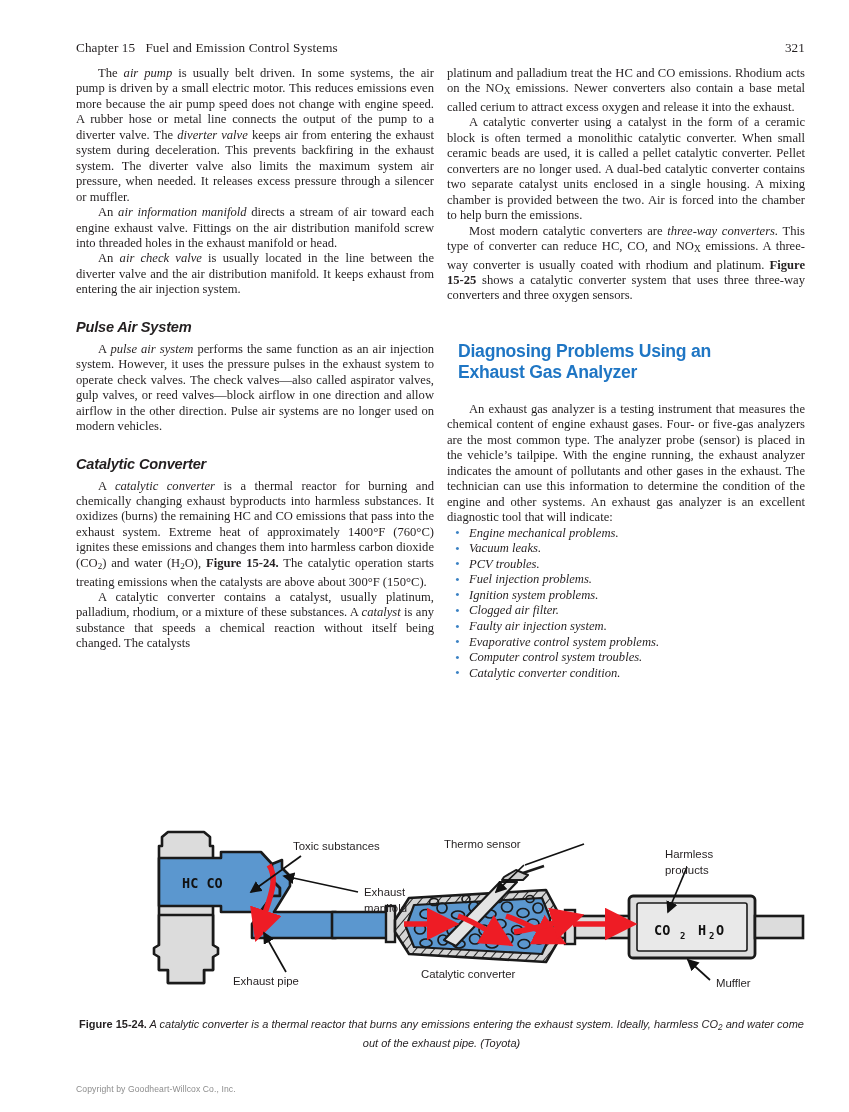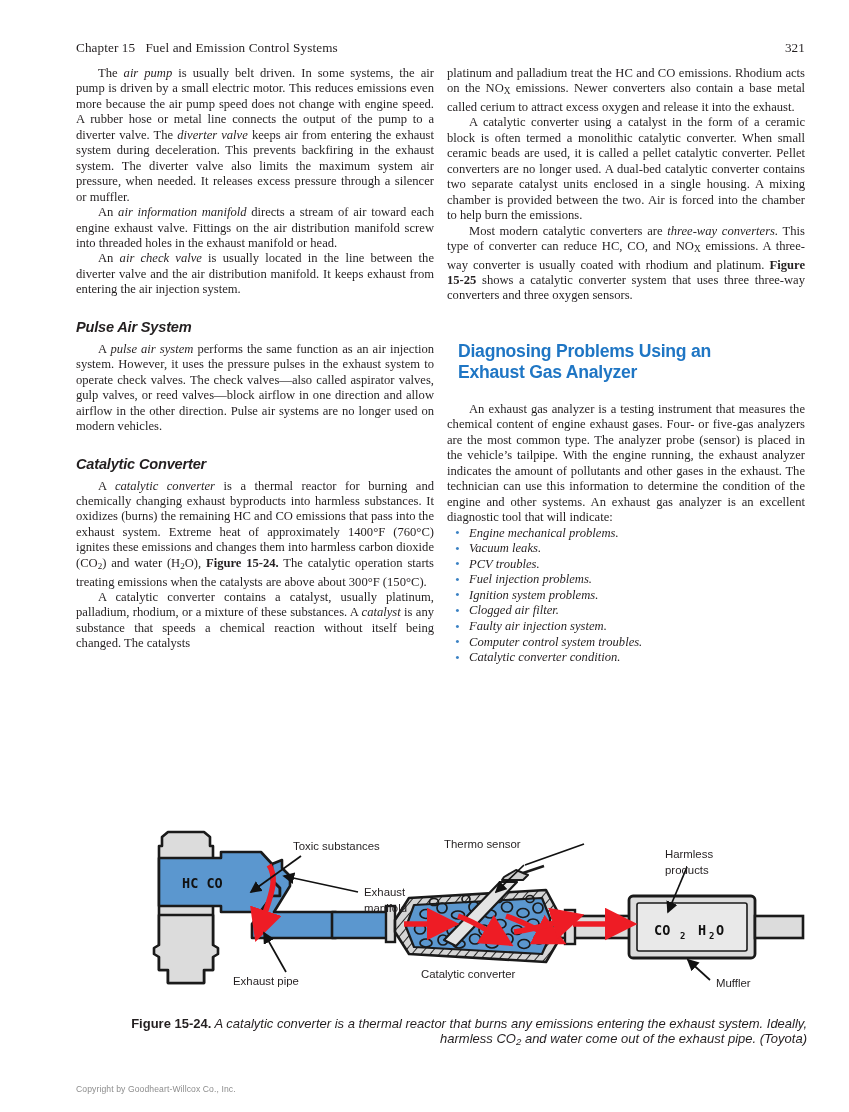--- a/index.html
+++ b/index.html
@@ -134,24 +134,24 @@
   }
   .figure-wrap svg { display: block; }
 
   .fig-caption {
     position: absolute;
     left: 60px;
     top: 1017px;
     width: 731px;
     font-family: "Liberation Sans", sans-serif;
     font-style: italic;
-    font-size: 13px;
+    font-size: 11px;
     line-height: 14.6px;
     color: #231f20;
-    text-align: right;
+    text-align: center;
   }
   .fig-caption .fig-num {
     font-weight: bold;
     font-style: normal;
   }
   .fig-caption sub { font-size: 0.74em; vertical-align: -0.25em; }
 
   
   .footer {
     position: absolute;
@@ -228,20 +228,21 @@
     <p class="para">An exhaust gas analyzer is a testing instrument that measures the chemical content of engine exhaust gases. Four- or five-gas analyzers are the most common type. The analyzer probe (sensor) is placed in the vehicle’s tailpipe. With the engine running, the exhaust analyzer indicates the amount of pollutants and other gases in the exhaust. The technician can use this information to determine the condition of the engine and other systems. An exhaust gas analyzer is an excellent diagnostic tool that will indicate:</p>
 
     <ul class="bullets">
         <li>Engine mechanical problems.</li>
         <li>Vacuum leaks.</li>
         <li>PCV troubles.</li>
         <li>Fuel injection problems.</li>
         <li>Ignition system problems.</li>
         <li>Clogged air filter.</li>
         <li>Faulty air injection system.</li>
+        <li>Evaporative control system problems.</li>
         <li>Computer control system troubles.</li>
         <li>Catalytic converter condition.</li>
       </ul>
   </div>
 
   <div class="figure-wrap">
     <svg width="729" height="185" viewBox="0 0 729 185" xmlns="http://www.w3.org/2000/svg">
       <defs>
         <marker id="redArrow" markerWidth="6" markerHeight="6" refX="1" refY="3" orient="auto" markerUnits="strokeWidth">
           <path d="M0,0 L6,3 L0,6 z" fill="#ee1c25"></path>

